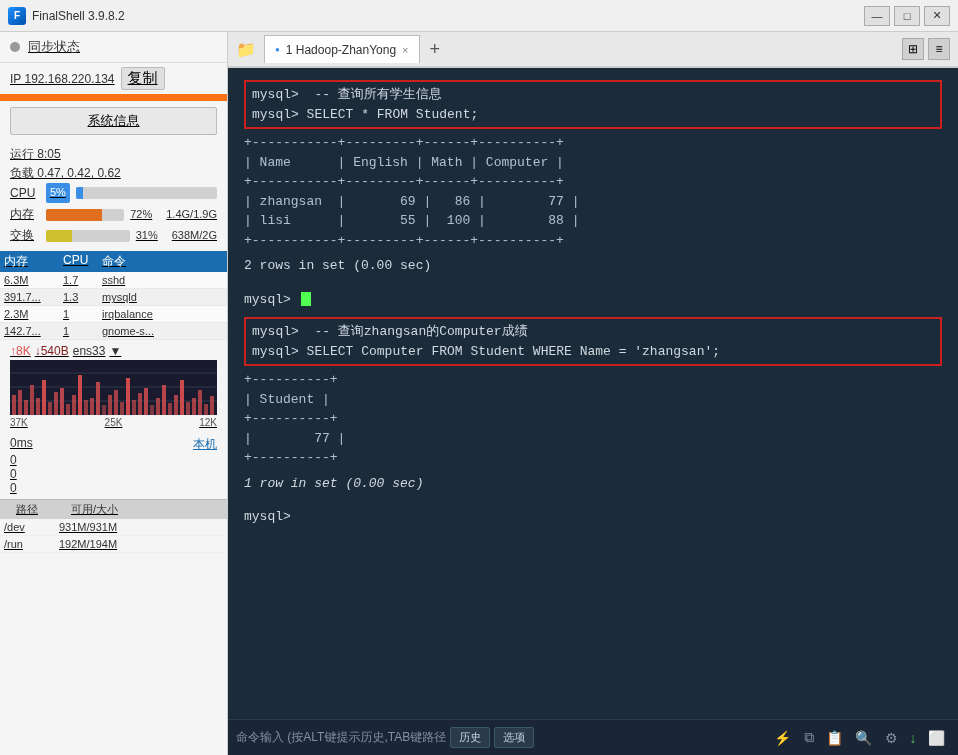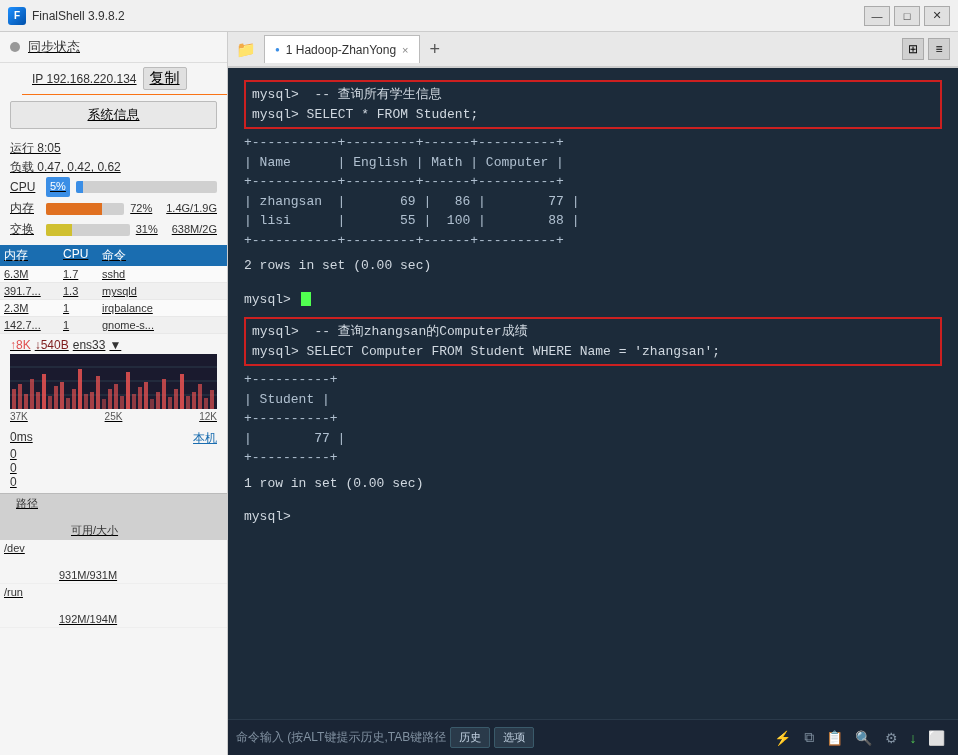--- a/index.html
+++ b/index.html
@@ -62,22 +62,21 @@
       background: #999;
       border-radius: 50%;
     }
     .sync-label { font-size: 13px; color: #333; }
 
     .ip-row {
       padding: 4px 10px;
       font-size: 12px;
       color: #333;
       display: flex; align-items: center; gap: 6px;
-      border-bottom: 1px solid #f97316;
-      margin-left: 22px;
+      border-bottom: 7px solid #f97316;
     }
     .copy-btn {
       background: #e0e0e0;
       border: 1px solid #bbb;
       padding: 1px 6px;
       font-size: 15px;
       cursor: pointer;
       border-radius: 2px;
     }
 
@@ -183,21 +182,21 @@
     }
     .path-header {
       display: flex;
       background: #d0d0d0;
       padding: 2px 16px;
       font-size: 11px;
       color: #333;
       border-top: 1px solid #bbb;
     }
     .path-col1 { width: 55px; }
-    .path-col2 { flex: 1; margin-top: 27px; }
+    .path-col2 { flex: 1; }
     .path-row {
       display: flex;
       font-size: 11px;
       padding: 2px 4px;
       color: #333;
       border-bottom: 1px solid #eee;
     }
 
     
     .tab-bar {
@@ -532,21 +531,21 @@
       <div style="border:2px solid #cc2020; padding:3px 6px; display:inline-block; width:100%; margin-bottom:4px;">
         <div class="cmd-line">mysql&gt; &nbsp;-- 查询zhangsan的Computer成绩</div>
         <div class="cmd-line">mysql&gt; SELECT Computer FROM Student WHERE Name = 'zhangsan';</div>
       </div>
 
       <div class="table-line">+----------+</div>
       <div class="table-line">| Student |</div>
       <div class="table-line">+----------+</div>
       <div class="table-line">| &nbsp;&nbsp;&nbsp;&nbsp;&nbsp;&nbsp;&nbsp;77 |</div>
       <div class="table-line">+----------+</div>
-      <div style="margin:6px 0;">1 row in set (0.00 sec)</div>
+      <div style="margin:6px 0;font-style:italic;">1 row in set (0.00 sec)</div>
       <div style="height:8px;"></div>
       <div>mysql&gt;</div>
 
     </div>
 
     <div class="cmd-input-bar">
       <span class="cmd-input-label">命令输入 (按ALT键提示历史,TAB键路径</span>
       <button class="cmd-btn">历史</button>
       <button class="cmd-btn">选项</button>
       <input class="cmd-input-field" type="text" style="">

